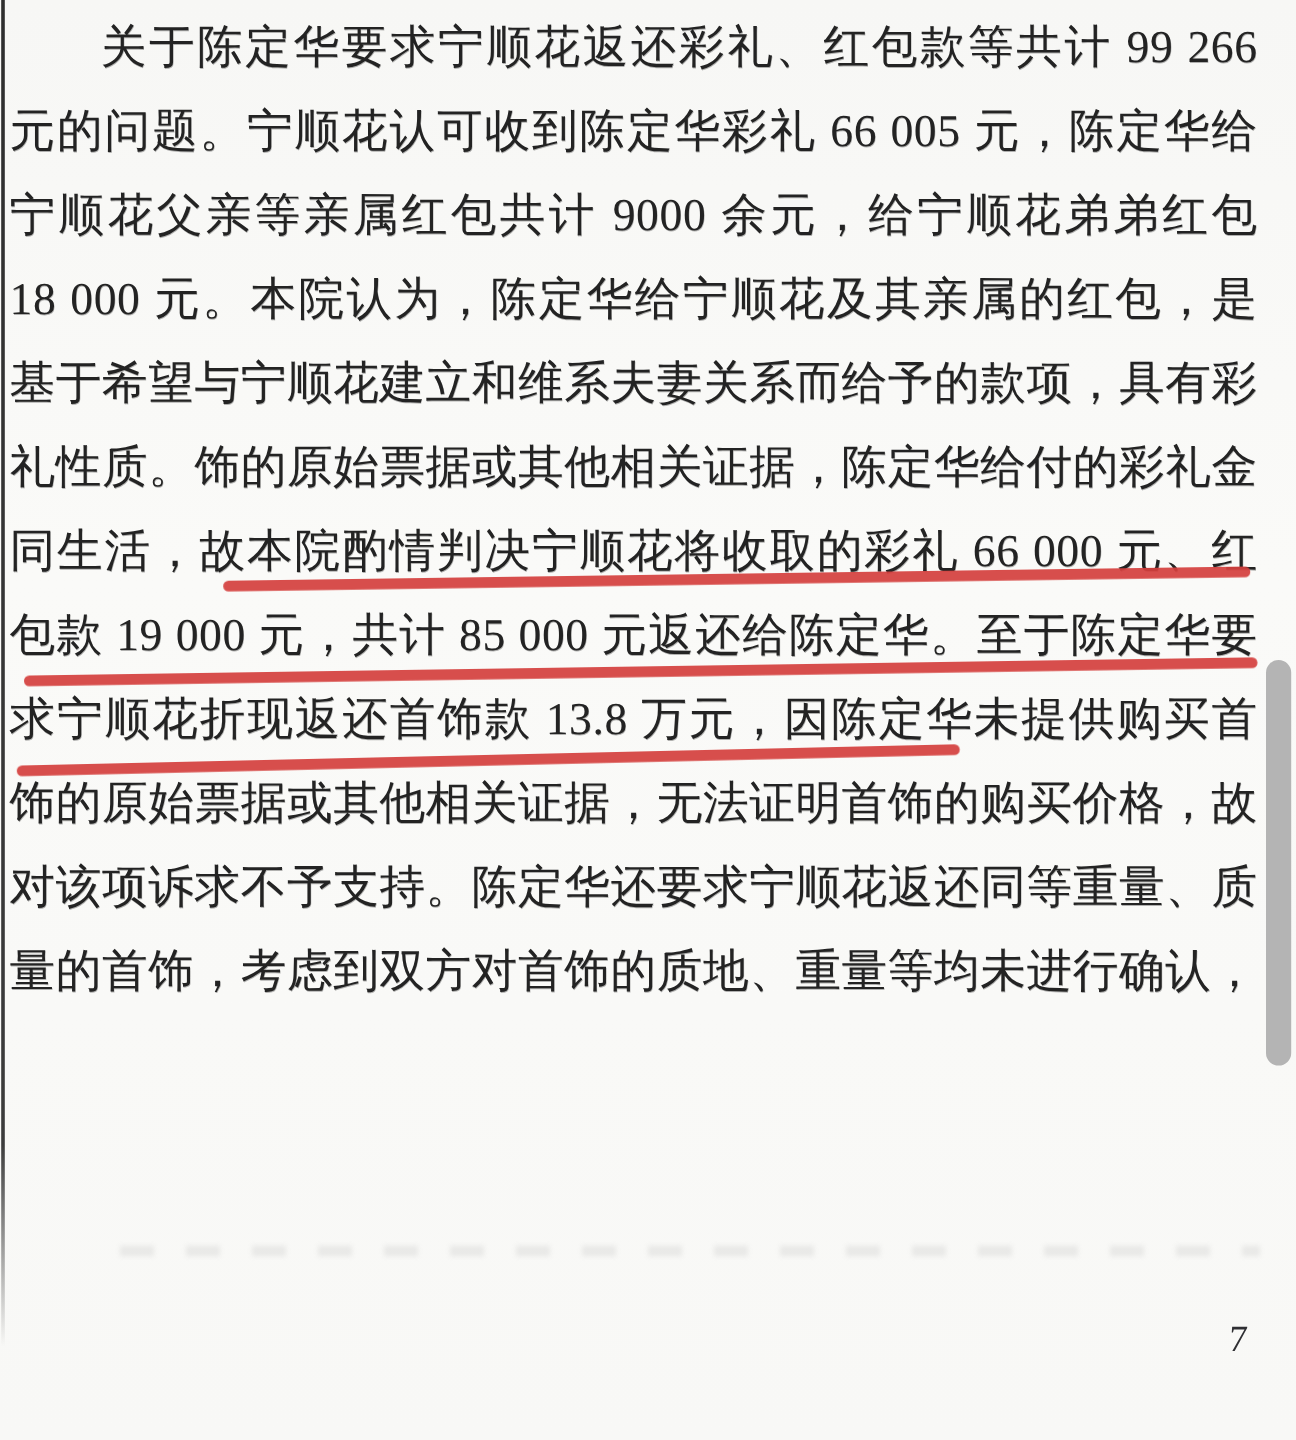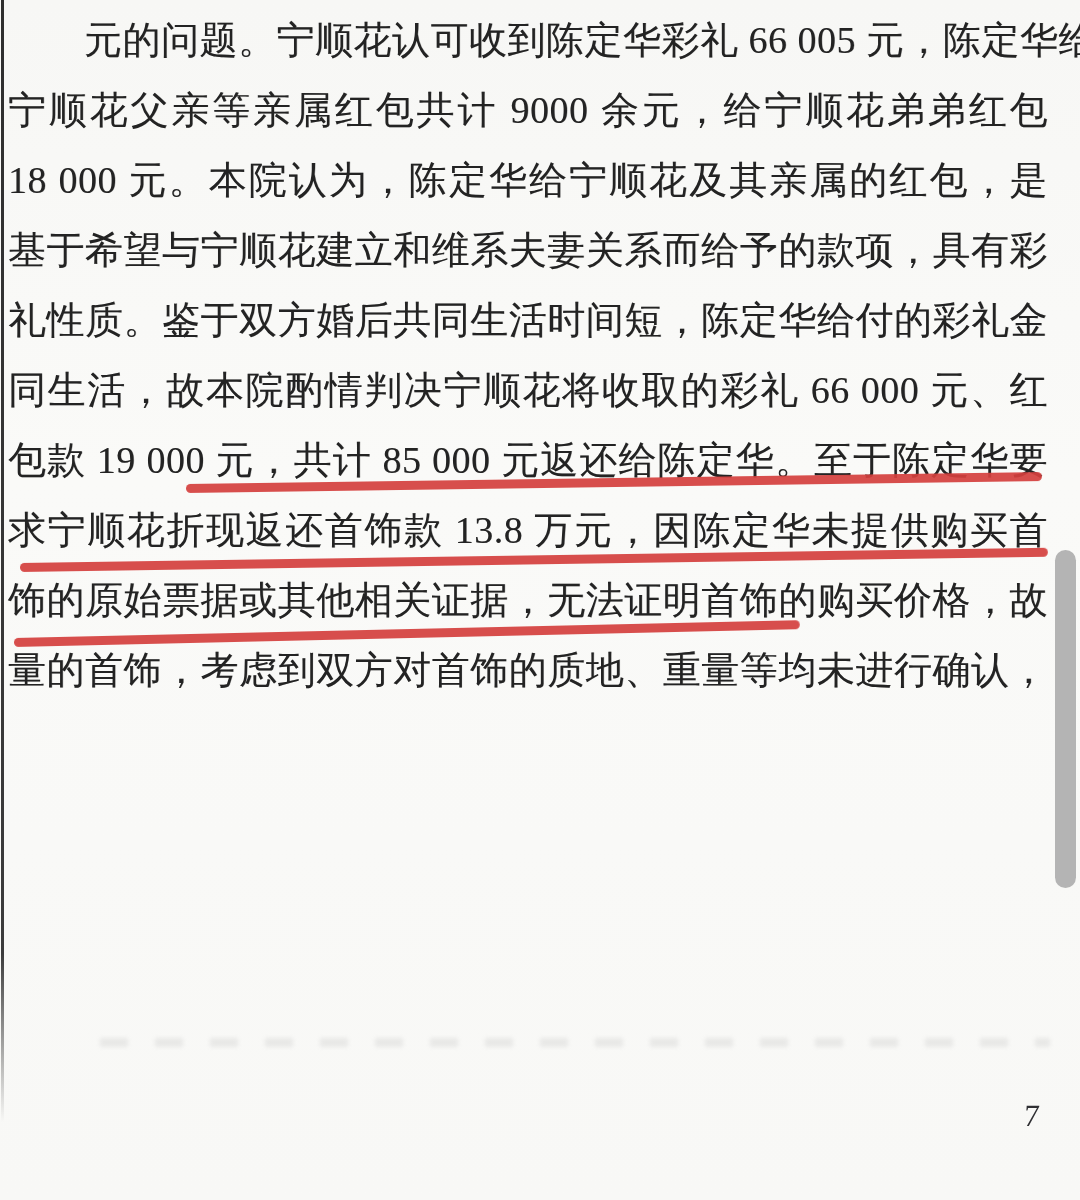--- a/index.html
+++ b/index.html
@@ -92,29 +92,31 @@
   }
 </style>
 </head>
 <body>
 
 <div class="page">
 
   <div class="left-rule"></div>
 
   <div class="textblock">
+      <div class="line">关于陈定华要求宁顺花返还彩礼、红包款等共计 99 266</div>
       <div class="line">元的问题。宁顺花认可收到陈定华彩礼 66 005 元，陈定华给</div>
       <div class="line">宁顺花父亲等亲属红包共计 9000 余元，给宁顺花弟弟红包</div>
       <div class="line">18 000 元。本院认为，陈定华给宁顺花及其亲属的红包，是</div>
       <div class="line">基于希望与宁顺花建立和维系夫妻关系而给予的款项，具有彩</div>
-      <div class="line">礼性质。鉴于双方婚后共同生活时间短，陈定华给付的彩礼金</div>
+      <div class="line">礼性质。饰的原始票据或其他相关证据，陈定华给付的彩礼金</div>
       <div class="line">同生活，故本院酌情判决宁顺花将收取的彩礼 66 000 元、红</div>
       <div class="line">包款 19 000 元，共计 85 000 元返还给陈定华。至于陈定华要</div>
       <div class="line">求宁顺花折现返还首饰款 13.8 万元，因陈定华未提供购买首</div>
       <div class="line">饰的原始票据或其他相关证据，无法证明首饰的购买价格，故</div>
+      <div class="line">对该项诉求不予支持。陈定华还要求宁顺花返还同等重量、质</div>
       <div class="line">量的首饰，考虑到双方对首饰的质地、重量等均未进行确认，</div>
     </div>
 
   <div class="underline u1" style="background: rgb(213, 64, 62);"></div>
   <div class="underline u2" style="background: rgb(213, 64, 62);"></div>
   <div class="underline u3" style="background: rgb(213, 64, 62);"></div>
 
   <div class="ghost-strip"></div>
 
   <div class="scroll-thumb" style="background: rgb(180, 180, 180);"></div>

